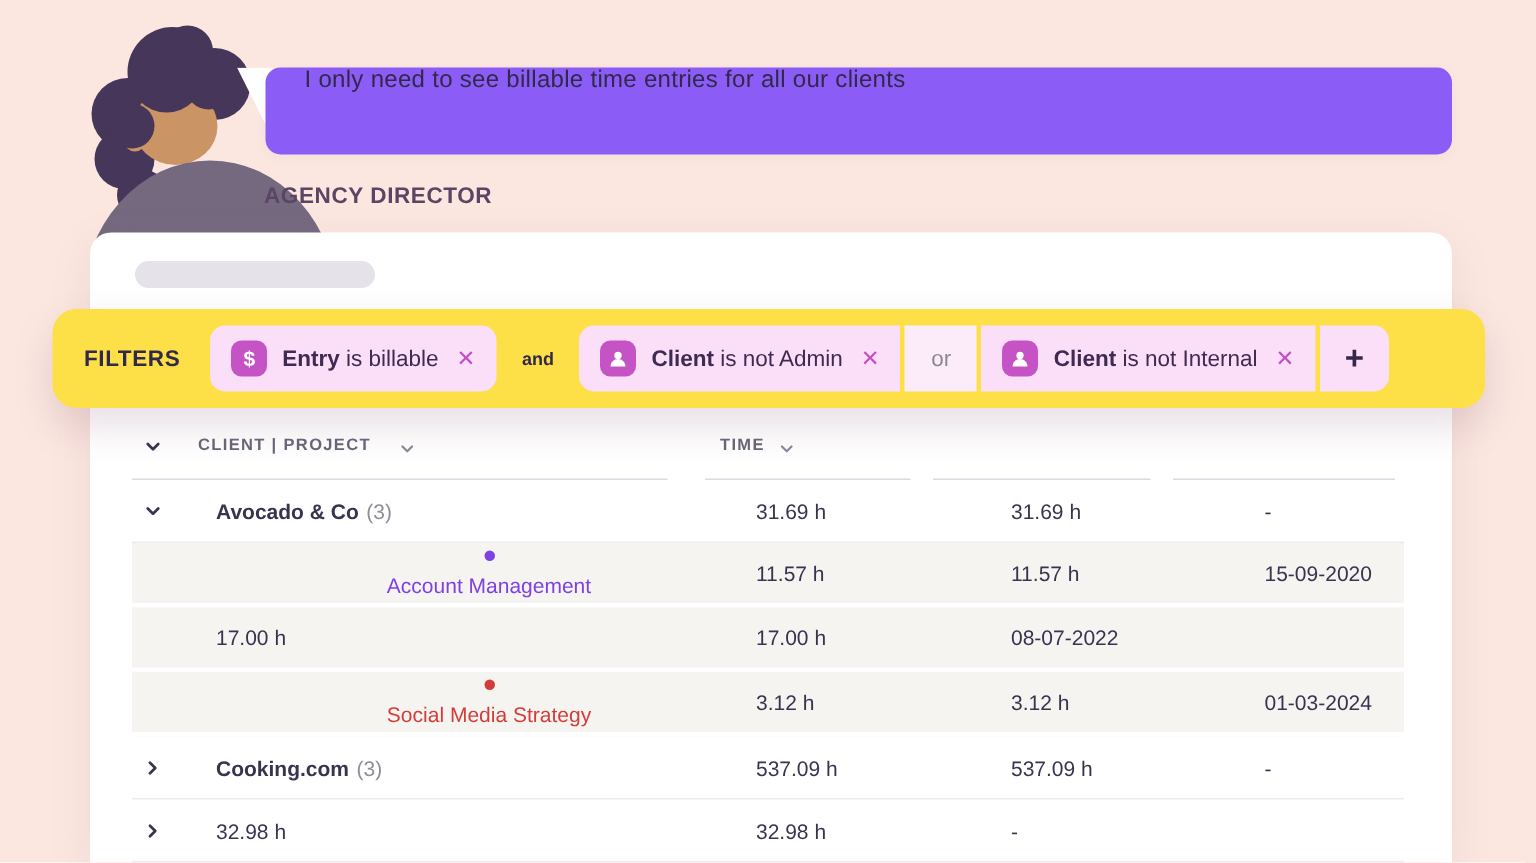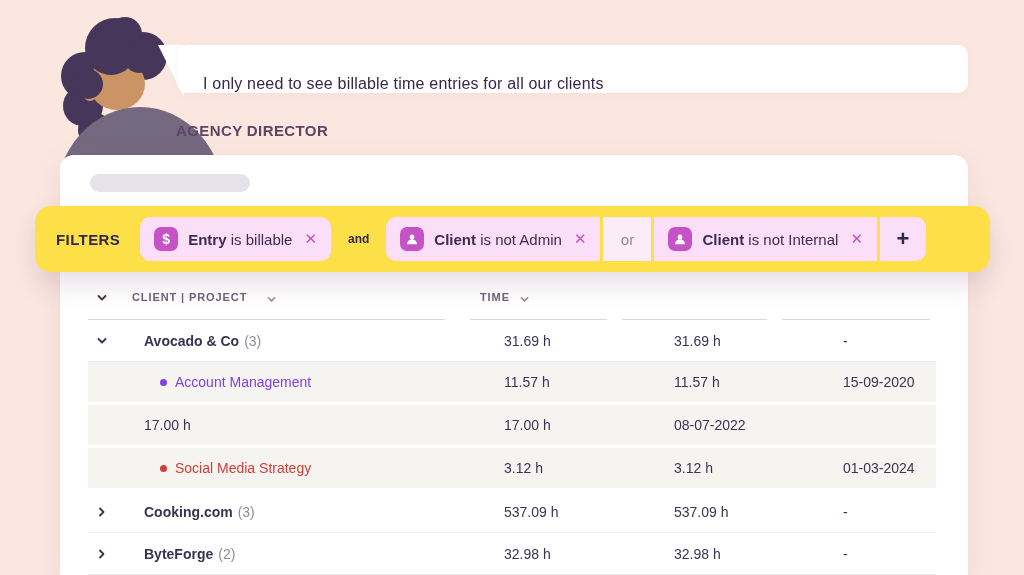--- a/index.html
+++ b/index.html
@@ -6,24 +6,24 @@
   html,body { width:1024px; height:575px; overflow:hidden; }
   body {
     position:relative;
     font-family:"Liberation Sans","DejaVu Sans",sans-serif;
     background:#fbe7e0;
   }
   
   .avatar { position:absolute; left:55px; top:14px; z-index:1; }
   
   .bubble {
-    position:absolute; left:177px; top:45px; width:791px; height:48px;
-    background:#ffffff; border-radius:10px; z-index:2;
+    position:absolute; left:177px; top:45px; width:791px; height:58px;
+    background:#8b5cf6; border-radius:10px; z-index:2;
     box-shadow:0 2px 8px rgba(150,100,120,.06);
-    display:flex; align-items:flex-end; padding-left:26px;
+    display:flex; align-items:flex-start; padding-left:26px;
     font-size:16px; color:#32284a; letter-spacing:.2px;
   }
   .bubble-tail {
     position:absolute; left:158px; top:45px; width:26px; height:52px;
     background:#fff; z-index:2;
     clip-path:polygon(0 0,100% 0,100% 100%);
   }
   .speaker {
     position:absolute; left:176px; top:122px; z-index:2;
     font-size:15px; font-weight:700; color:#5b4565; letter-spacing:.4px;
@@ -87,21 +87,21 @@
   .h-line.l4 { left:694px; width:148px; }
   .t-row {
     height:42px; display:grid; grid-template-columns:44px 348px 158px 157px 1fr;
     align-items:center; border-bottom:1px solid #edebf1;
     font-size:14px; color:#3a3350;gap:12px;
   }
   .t-row.stripe { background:#f6f4f1; border-bottom:3px solid #fff; height:43px; }
   .c-chev { padding-left:8px; display:flex; align-items:center; cursor:pointer; }
   .client-name { font-weight:700; }
   .row-count { color:#908c9c; font-weight:400; margin-left:5px; }
-  .proj { display:flex; align-items:center; gap:8px; padding-left:16px; font-weight:500; cursor:pointer; }
+  .proj { display:flex; align-items:center; gap:8px; padding-left:16px; font-weight:500; cursor:pointer;flex-direction:column; }
   .proj .dot { width:7px; height:7px; border-radius:50%; background:currentColor; flex:0 0 auto; }
   .cell-val { font-weight:500; }
   .chev-right svg { transform:rotate(-90deg); }
 </style>
 </head>
 <body>
 
 <svg class="avatar" width="180" height="150" viewBox="0 0 180 150">
   <circle cx="60" cy="34" r="30" fill="#463659"></circle>
   <circle cx="88" cy="42" r="24" fill="#463659"></circle>
@@ -203,21 +203,20 @@
       <span class="cell-val">537.09 h</span>
       <span class="cell-val">-</span>
     </div>
 
     <div class="t-row">
       <span class="c-chev chev-right">
         <svg width="12" height="12" viewBox="0 0 12 12">
             <path d="M2.5 4l3.5 3.5L9.5 4" fill="none" stroke="#3a3350" stroke-width="1.8" stroke-linecap="round" stroke-linejoin="round"></path>
           </svg>
       </span>
-      <span><span class="client-name">ByteForge</span><span class="row-count">(2)</span></span>
       <span class="cell-val">32.98 h</span>
       <span class="cell-val">32.98 h</span>
       <span class="cell-val">-</span>
     </div>
   </div>
 </div>
 
 <div class="filterbar">
   <span class="filters-label">FILTERS</span>
 

